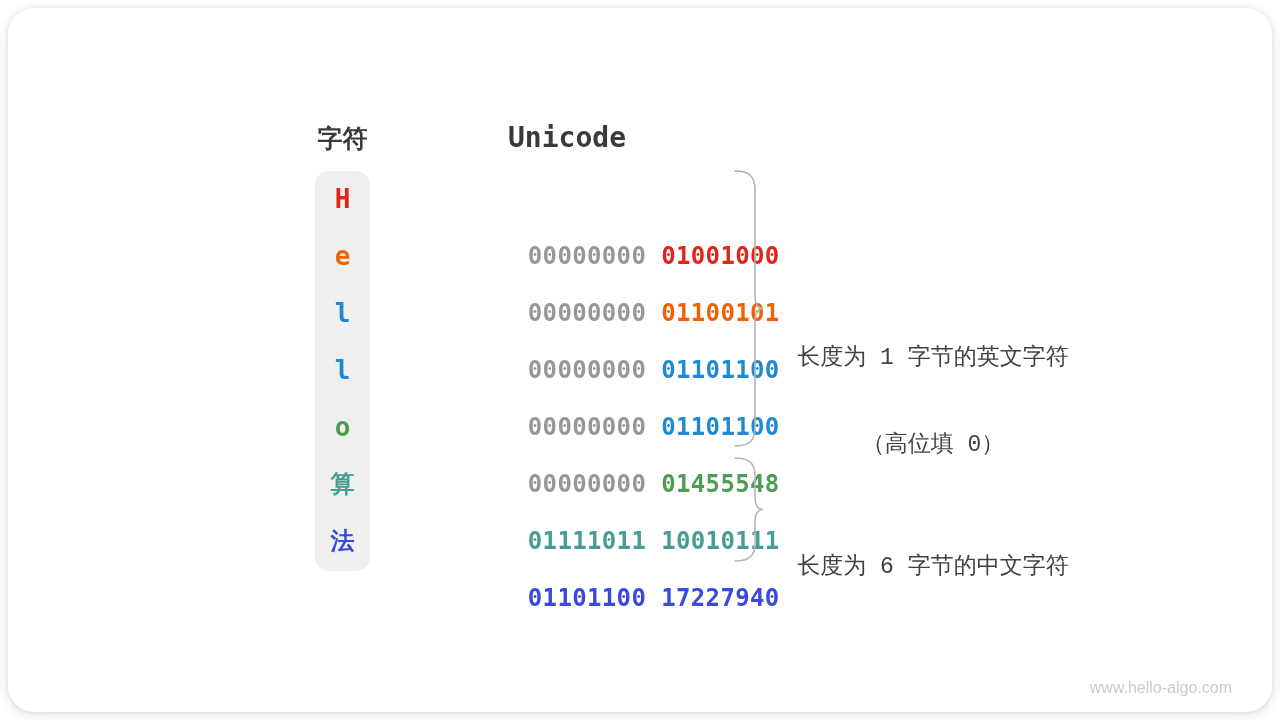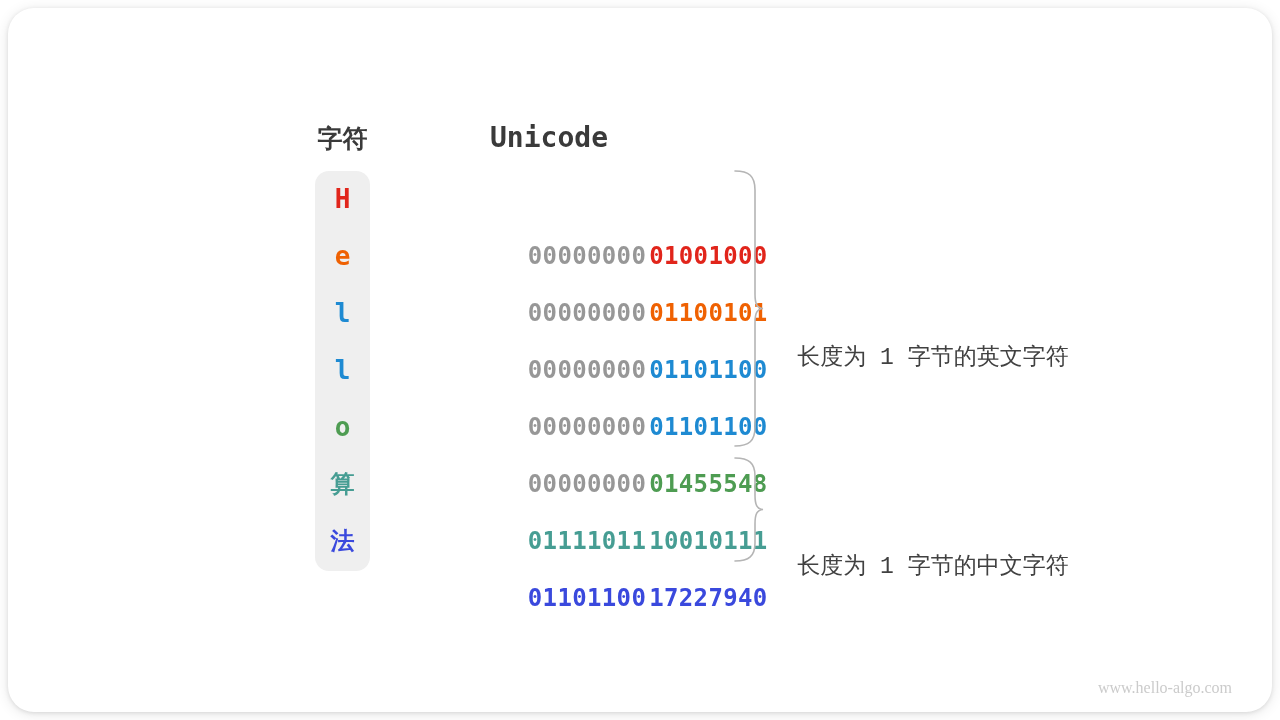--- a/index.html
+++ b/index.html
@@ -13,21 +13,21 @@
     box-shadow:0 1px 4px rgba(0,0,0,0.10), 0 2px 14px rgba(0,0,0,0.10);
   }
 
   
   .char-header {
     position:absolute; left:307px; top:116px; width:55px; height:30px;
     line-height:30px; text-align:center;
     font-size:25px; font-weight:bold; color:#3a3a3a;
   }
   .unicode-header {
-    position:absolute; left:407px; top:114px; width:268px; height:32px;
+    position:absolute; left:425px; top:114px; width:268px; height:32px;
     line-height:32px; text-align:center;
     font-family:"DejaVu Sans Mono","Liberation Mono",monospace;
     font-size:28px; font-weight:bold; color:#3a3a3a;
   }
 
   
   .char-col-bg {
     position:absolute; left:307px; top:163px; width:55px; height:400px;
     background:#efefef; border-radius:14px;
   }
@@ -38,37 +38,37 @@
     font-size:26px; font-weight:bold;
   }
   .char-cell.cjk { font-size:24px; font-family:"DejaVu Sans","Liberation Sans",sans-serif; }
 
   
   .bin-row {
     position:absolute; left:431px; width:260px; height:57px; line-height:57px;
     font-family:"DejaVu Sans Mono","Liberation Mono",monospace;
     font-size:24px; font-weight:bold; letter-spacing:0.35px; white-space:pre;
   }
-  .bin-row .byte2 { margin-left:3px;text-align:right; }
+  .bin-row .byte2 { margin-left:15px;text-align:right; }
 
   
   .braces { position:absolute; left:720px; top:155px; width:45px; height:410px; }
 
   
   .annotation {
     position:absolute; left:758px; width:334px; text-align:center;
     font-family:Liberation Mono, monospace;
     font-size:23px; line-height:29px; color:#414141; white-space:pre;
   }
   .annotation-en { top:278px; }
   .annotation-cn { top:487px; }
 
   .watermark {
     position:absolute; right:40px; top:671px;
-    font-family:Liberation Serif, serif;
+    font-family:Liberation Sans, sans-serif;
     font-size:16px; color:#cbcbcb;
   }
 </style>
 </head>
 <body>
 
 <div class="page">
   <div class="card">
 
     <div class="char-header" style="color: rgb(58, 58, 58);">字符</div>
@@ -106,21 +106,22 @@
       <span class="byte1" style="color: rgb(58, 73, 221);">01101100</span><span class="byte2" style="color: rgb(58, 73, 221);">17227940</span>
     </div>
 
     <svg class="braces" width="45" height="410" viewBox="0 0 45 410">
       <path d="M 7 8 C 21 8, 27 13, 27 27 L 27 131 C 27 141, 29 145, 35 145.5 C 29 146, 27 150, 27 160 L 27 264 C 27 278, 21 283, 7 283" fill="none" stroke-width="1.6" stroke-linecap="round" stroke="#b5b5b5"></path>
       <path d="M 7 295 C 21 295, 27 300, 27 313 L 27 332 C 27 342, 29 346, 35 346.5 C 29 347, 27 351, 27 361 L 27 380 C 27 393, 21 398, 7 398" fill="none" stroke-width="1.6" stroke-linecap="round" stroke="#b5b5b5"></path>
     </svg>
 
     <div class="annotation annotation-en">
       <div>长度为 1 字节的英文字符</div>
+      <div>（高位填 0）</div>
     </div>
     <div class="annotation annotation-cn">
-      <div>长度为 1 字节的中文字符</div>
+      <div>长度为 6 字节的中文字符</div>
     </div>
 
     <div class="watermark" style="color: rgb(203, 203, 203);">www.hello-algo.com</div>
 
   </div>
 </div>
 
 </body></html>

